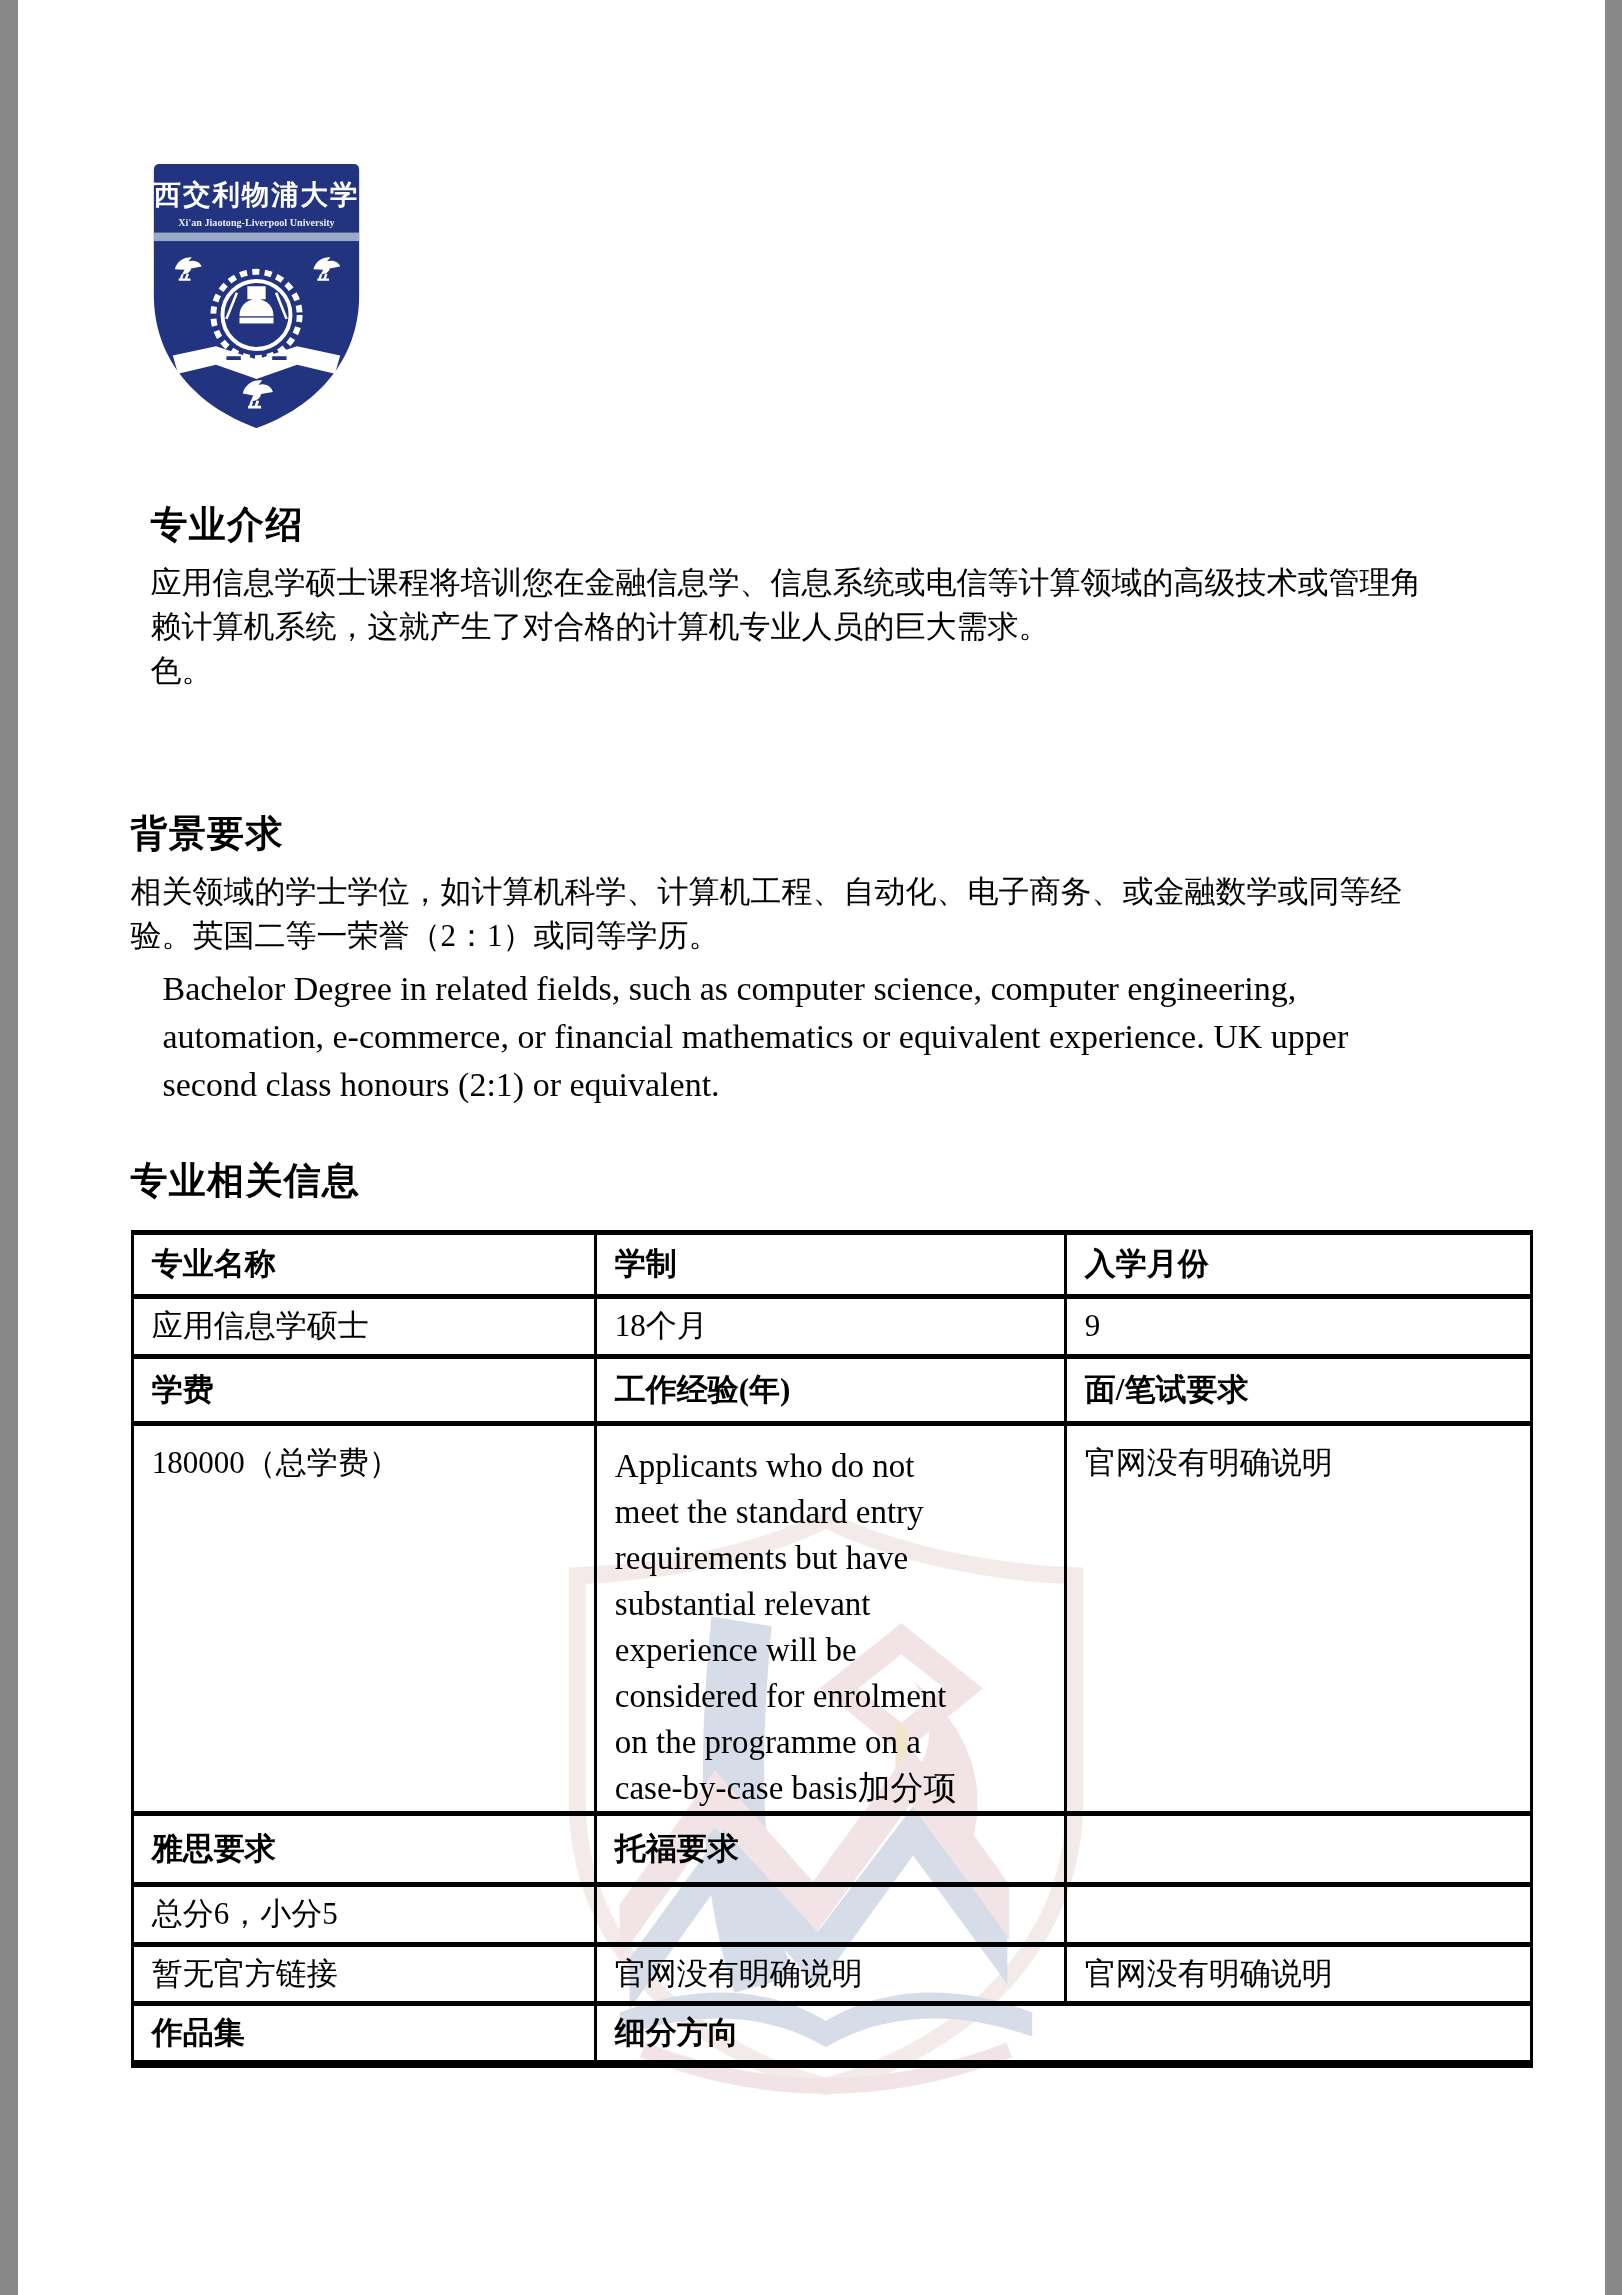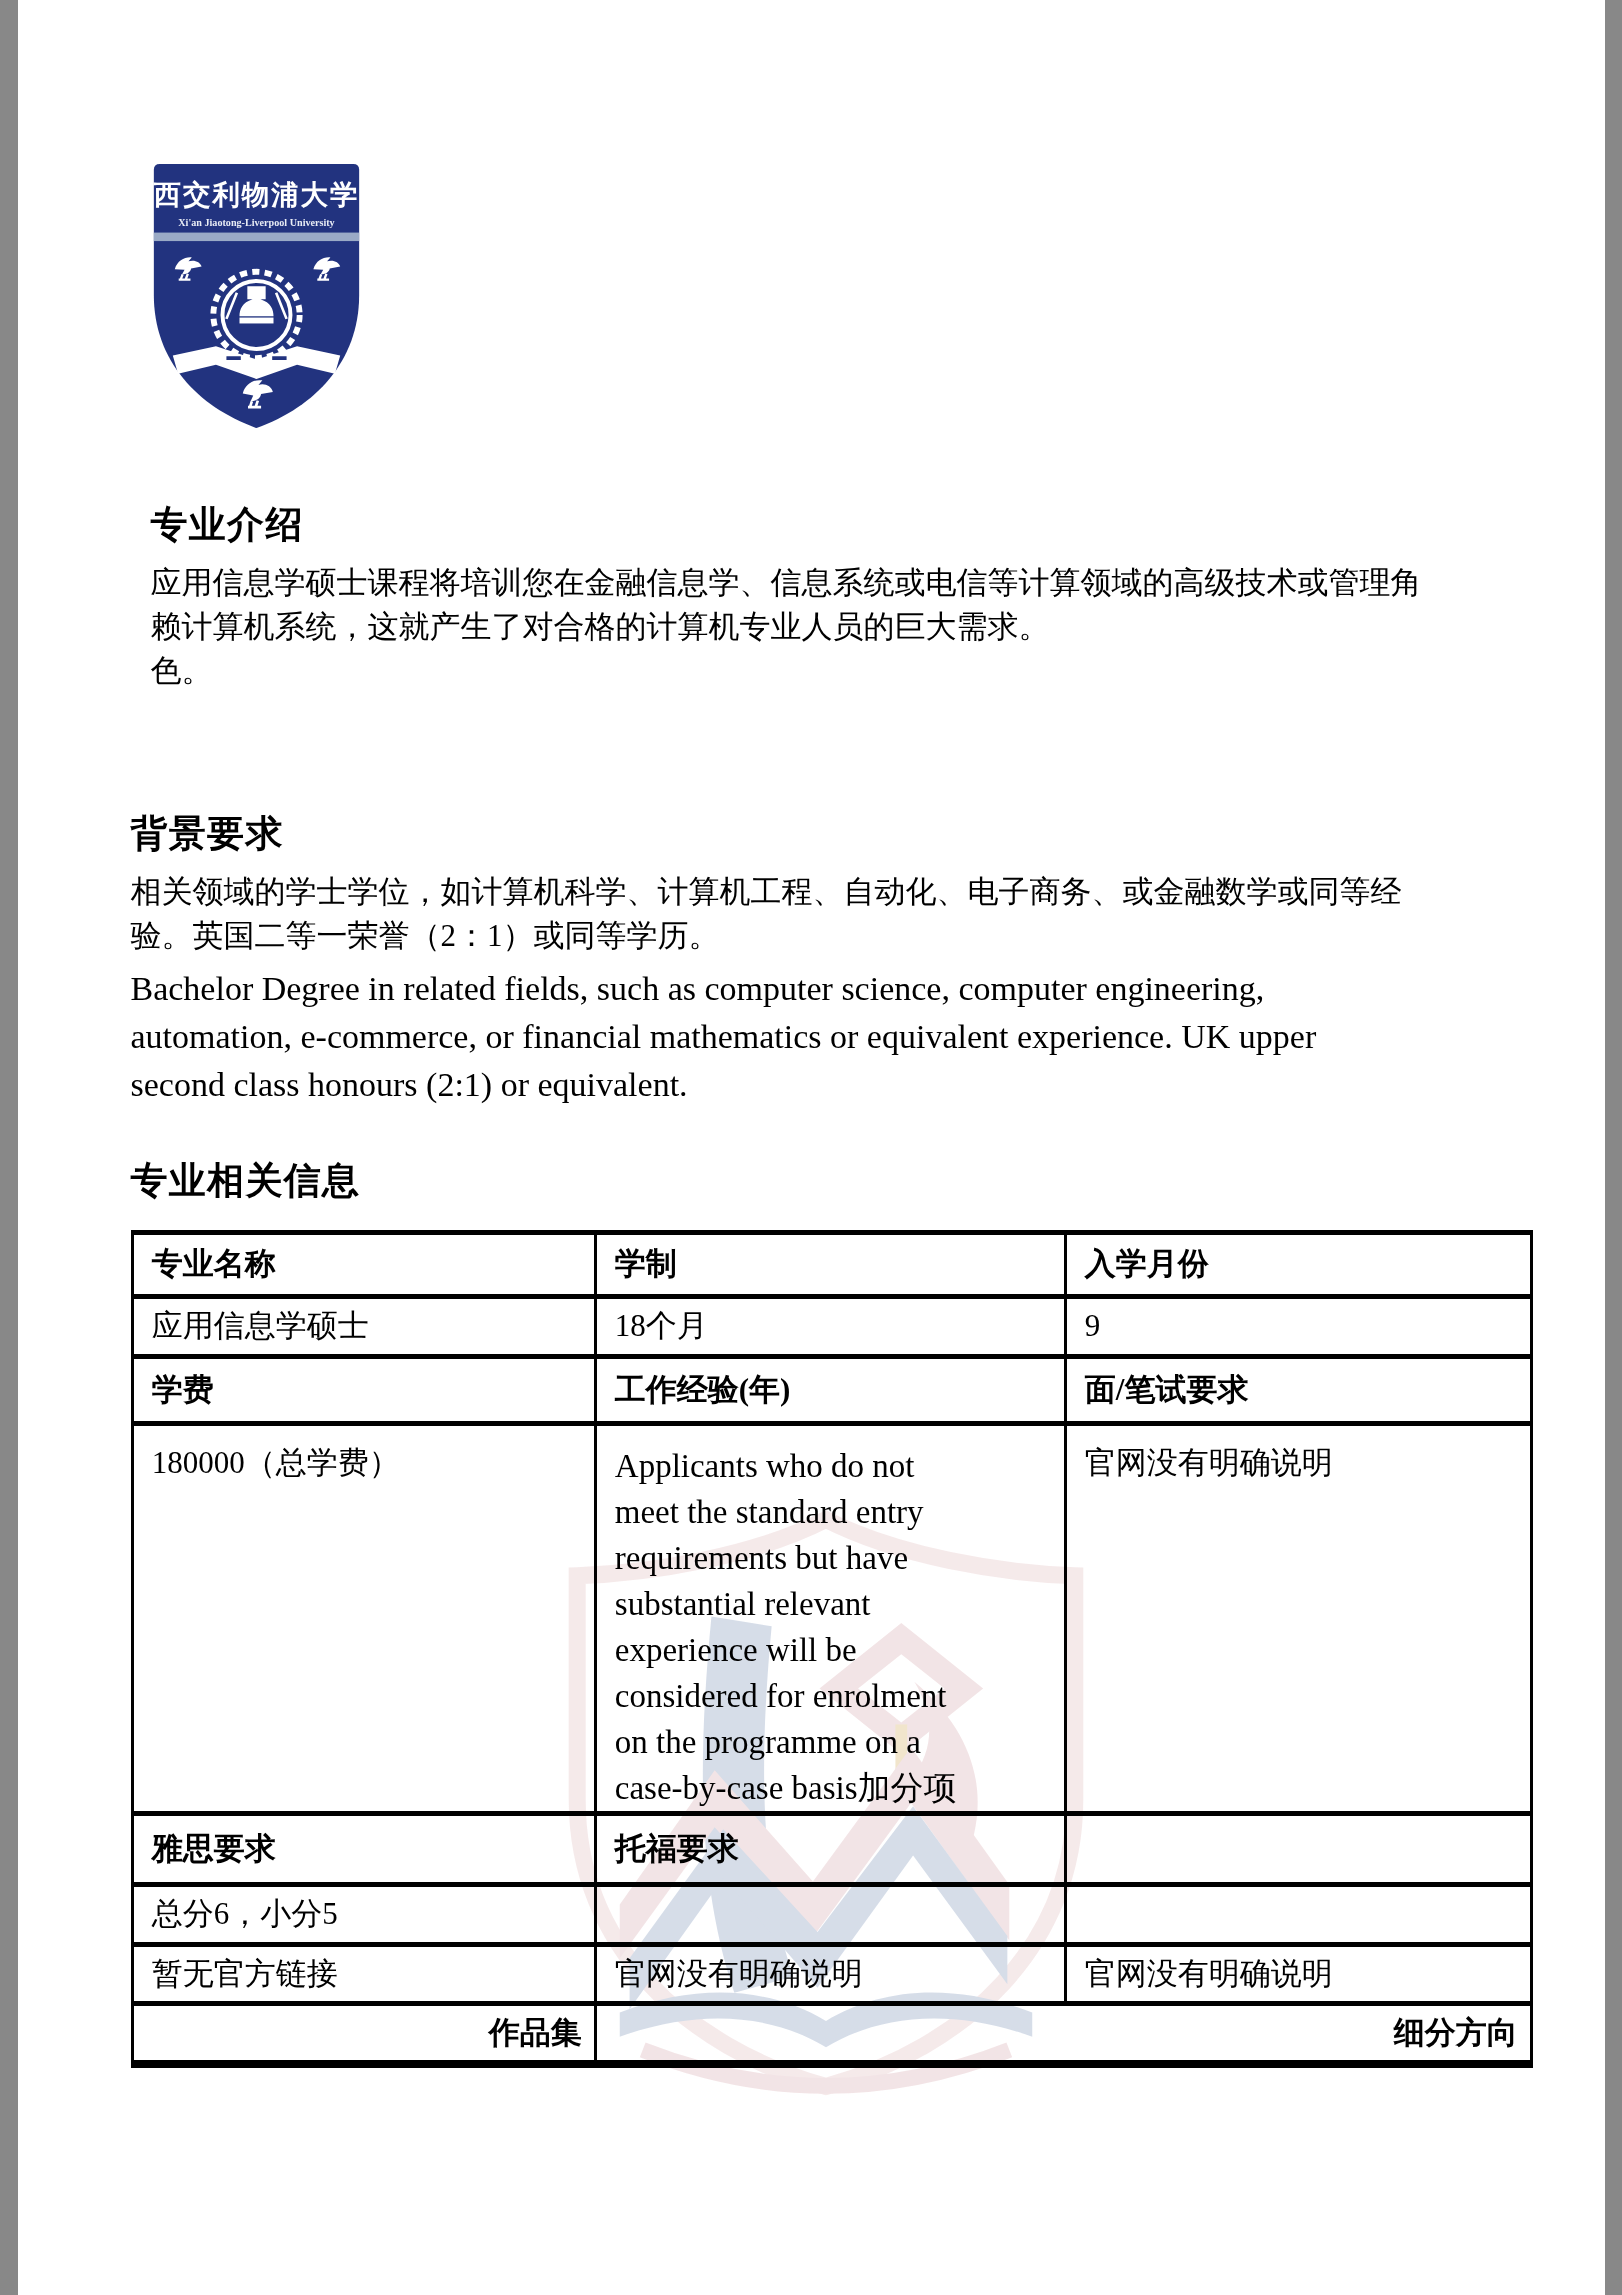--- a/index.html
+++ b/index.html
@@ -43,21 +43,21 @@
   .sec-info  { top: 1160px; }
 
   .schead {
     margin: 0 0 15.7px 0;
     font-size: 37px;
     font-weight: bold;
     line-height: 1.12;
     letter-spacing: 1.3px;
   }
   .tline { font-size: 31px; line-height: 44px; }
-  .en-block { margin-top: 6.5px; }
+  .en-block { margin-top: 6.5px; margin-left: 32px; }
   .en-block .tline { font-size: 34px; line-height: 48px; }
 
   
   table.info {
     position: absolute;
     left: 113px;
     top: 1230px;
     width: 1399px;
     border-collapse: collapse;
     table-layout: fixed;
@@ -70,21 +70,21 @@
     border-bottom: 5.9px solid #000;
     padding: 0 11.8px 0 18.3px;
     vertical-align: middle;
     font-size: 31px;
     line-height: 1.3;
     overflow: hidden;
   }
   table.info td.hd { font-weight: bold; }
   table.info td.top { vertical-align: top; padding-top: 17px; }
   table.info .cell-en .tline { font-size: 33px; line-height: 46px; }
-  tr.r-last td { border-bottom: 8.5px solid #000; text-align: right; }
+  tr.r-last td { border-bottom: 8.5px solid #000; }
 </style>
 </head>
 <body>
 
 <div class="page">
 
   <div class="logo-box">
     <svg viewBox="0 0 338 418">
       <path d="M12,16 Q12,7 21,7 L317,7 Q326,7 326,16 L326,208 C326,308 259,379 169,411 C79,379 12,308 12,208 Z" fill="#22337f"></path>
       <text x="169" y="68" text-anchor="middle" fill="#ffffff" font-size="42" font-weight="bold" letter-spacing="3">西交利物浦大学</text>

